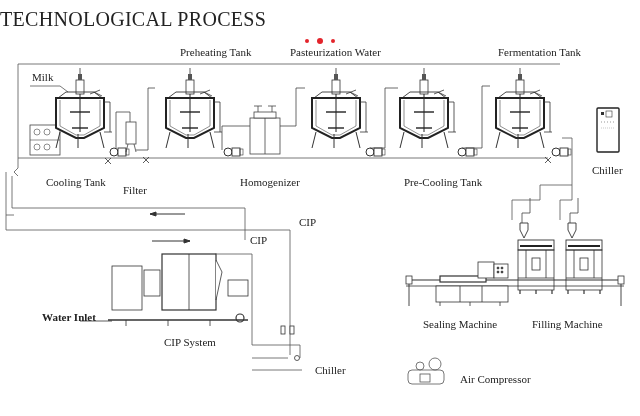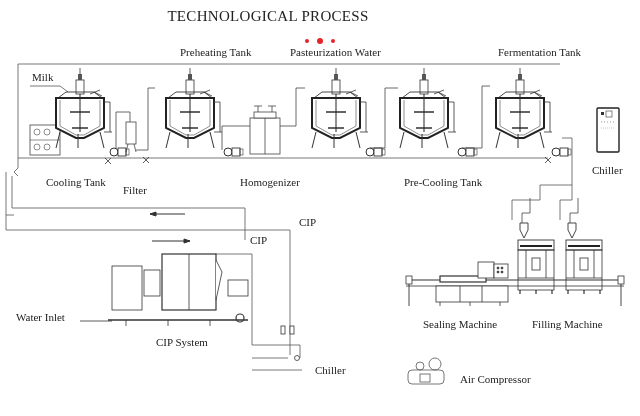--- a/index.html
+++ b/index.html
@@ -1,21 +1,21 @@
 <!DOCTYPE html>
 <html><head>
 <meta charset="utf-8">
 <style>
   html, body { margin: 0; padding: 0; background: #ffffff; }
   body { width: 640px; height: 416px; position: relative; overflow: hidden;
          font-family: "Liberation Serif", "DejaVu Serif", serif; color: #222; }
   svg#diagram { position: absolute; left: 0; top: 0; }
   .lbl { position: absolute; font-size: 11px; white-space: nowrap; color: #222; }
-  .title { position: absolute; left: 0; width: 536px; top: 8px; text-align: center;
-           font-size: 15px; letter-spacing: 0.3px; color: #222; }
+  .title { position: absolute; left: 0; width: 536px; top: 8px; 
+           font-size: 20px; letter-spacing: 0.3px; color: #222; }
   .dots { position: absolute; top: 31px; left: 0; width: 640px; text-align: center; }
   .dot { display: inline-block; border-radius: 50%; background: #e3242b; margin: 0 4px; vertical-align: middle; }
   .d-sm { width: 4px; height: 4px; }
   .d-lg { width: 6px; height: 6px; }
 </style>
 </head>
 <body>
 
 <div class="title">TECHNOLOGICAL PROCESS</div>
 <div class="dots">
@@ -197,18 +197,18 @@
 <div class="lbl" style="left:152px;top:46px;margin-left:28px;">Preheating Tank</div>
 <div class="lbl" style="left:290px;top:46px;">Pasteurization Water</div>
 <div class="lbl" style="left:498px;top:46px;">Fermentation Tank</div>
 <div class="lbl" style="left:46px;top:176px;">Cooling Tank</div>
 <div class="lbl" style="left:123px;top:184px;">Filter</div>
 <div class="lbl" style="left:240px;top:176px;">Homogenizer</div>
 <div class="lbl" style="left:404px;top:176px;text-align:center;">Pre-Cooling Tank</div>
 <div class="lbl" style="left:592px;top:164px;">Chiller</div>
 <div class="lbl" style="left:299px;top:216px;">CIP</div>
 <div class="lbl" style="left:250px;top:234px;">CIP</div>
-<div class="lbl" style="left:16px;top:311px;">Water Inlet</div>
-<div class="lbl" style="left:156px;top:336px;">CIP System</div>
+<div class="lbl" style="left:42px;top:311px;font-weight:bold;">Water Inlet</div>
+<div class="lbl" style="left:164px;top:336px;">CIP System</div>
 <div class="lbl" style="left:315px;top:364px;">Chiller</div>
 <div class="lbl" style="left:423px;top:318px;">Sealing Machine</div>
 <div class="lbl" style="left:532px;top:318px;">Filling Machine</div>
 <div class="lbl" style="left:460px;top:373px;">Air Compressor</div>
 
 </body></html>

